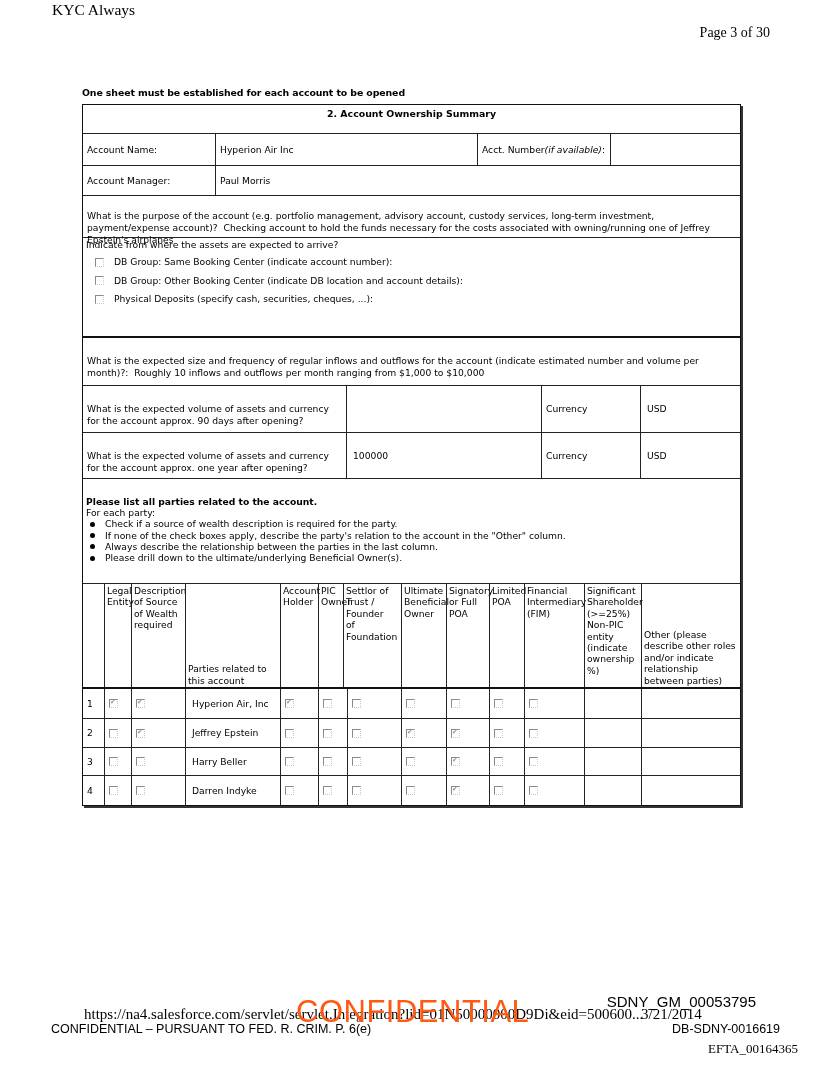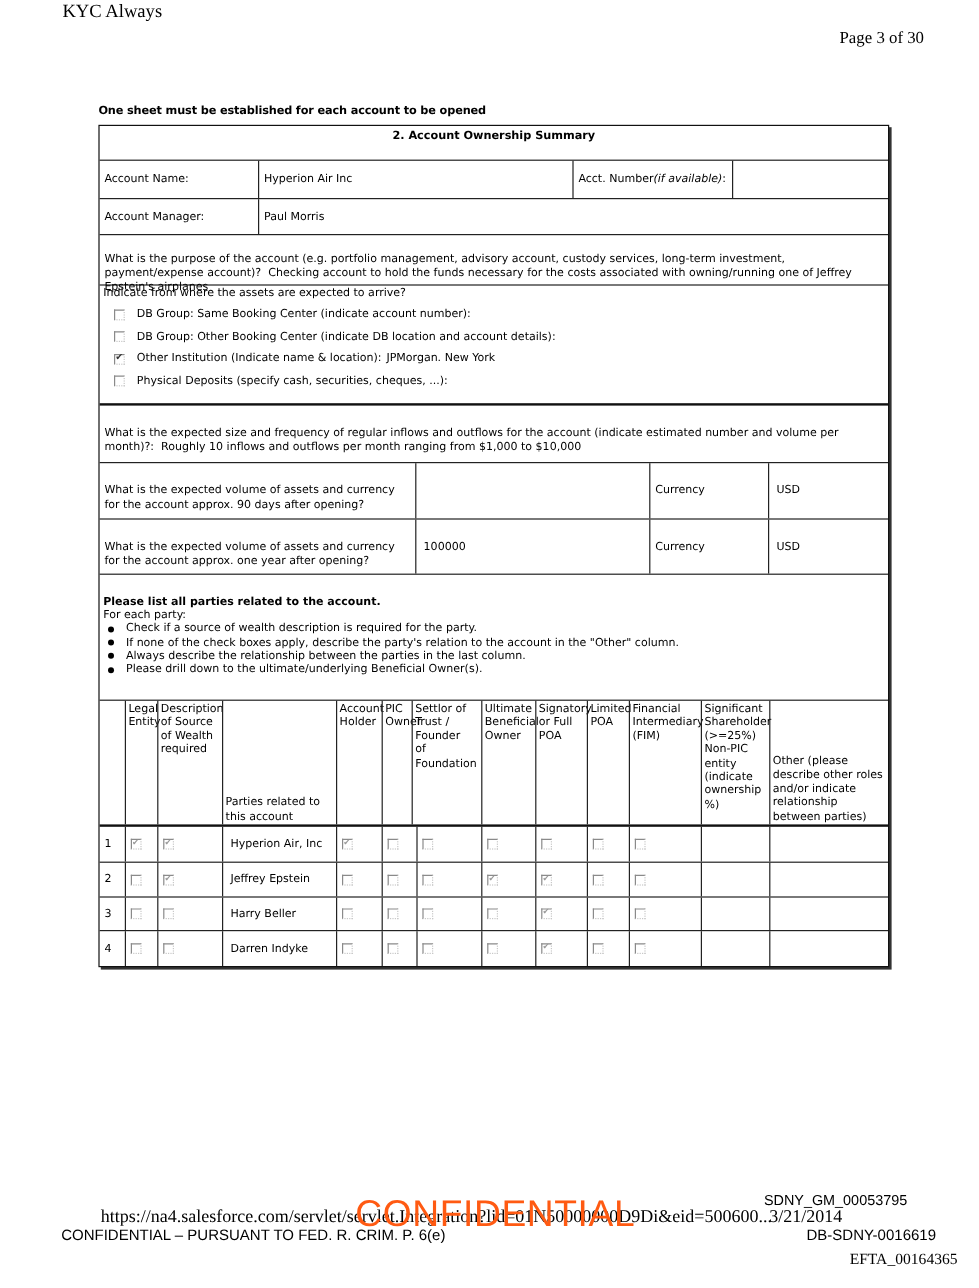--- a/index.html
+++ b/index.html
@@ -27,21 +27,21 @@
   .opt .cb { margin-right:10px; }
 
   ul.bul { margin:0; padding:0; list-style:none; }
   ul.bul li { position:relative; padding-left:19px; line-height:11.2px; }
   ul.bul li::before { content:""; position:absolute; left:4px; top:3.5px; width:5px; height:5px; border-radius:50%; background:#000; }
 
   .ptable { position:relative; }
   .pcol { position:absolute; top:0; bottom:0; box-sizing:border-box; padding:1px 2px 0 2px; }
   .hcell { line-height:11.4px; font-size:9.2px; }
 
-  .footer-code { position:absolute; right:60px; top:993px; font-size:12px; font-family:"Liberation Sans","DejaVu Sans",sans-serif;text-align:right; }
+  .footer-code { position:absolute; right:60px; top:993px; font-size:15px; font-family:"Liberation Sans","DejaVu Sans",sans-serif;text-align:right; }
   .footer-url { position:absolute; left:84px; top:1006px; font-size:15px; white-space:nowrap; }
   .footer-date { position:absolute; left:641px; top:1006px; font-size:15px; }
   .footer-conf { position:absolute; left:4px; top:1022px; font-size:12.5px; font-family:"Liberation Sans","DejaVu Sans",sans-serif;margin-left:47px; }
   .footer-db { position:absolute; right:36px; top:1022px; font-size:12.5px; font-family:"Liberation Sans","DejaVu Sans",sans-serif; }
   .footer-efta { position:absolute; right:18px; top:1041px; font-size:13px; }
   .stamp { position:absolute; left:296px; top:996px; font-size:31px; color:#ff5a12; font-family:"Liberation Sans","DejaVu Sans",sans-serif; letter-spacing:0.5px; line-height:1; }
 </style>
 </head>
 <body>
 
@@ -80,25 +80,20 @@
     <div style="height:14px;">Indicate from where the assets are expected to arrive?</div>
     <div class="opt">
       <span class="cb"></span>
       <span>DB Group: Same Booking Center (indicate account number):</span>
       <span style="margin-left:4px;"></span>
     </div>
     <div class="opt">
       <span class="cb"></span>
       <span>DB Group: Other Booking Center (indicate DB location and account details):</span>
       <span style="margin-left:4px;"></span>
-    </div>
-    <div class="opt">
-      <span class="cb on"></span>
-      <span>Other Institution (Indicate name &amp; location):</span>
-      <span style="margin-left:4px;">JPMorgan. New York</span>
     </div>
     <div class="opt">
       <span class="cb"></span>
       <span>Physical Deposits (specify cash, securities, cheques, ...):</span>
       <span style="margin-left:4px;"></span>
     </div>
   </div>
 
   <div class="row" style="height:48px; padding:17px 4px 0 4px;">
     <span>What is the expected size and frequency of regular inflows and outflows for the account (indicate estimated number and volume per month)?:</span>&nbsp; <span>Roughly 10 inflows and outflows per month ranging from $1,000 to $10,000</span>

